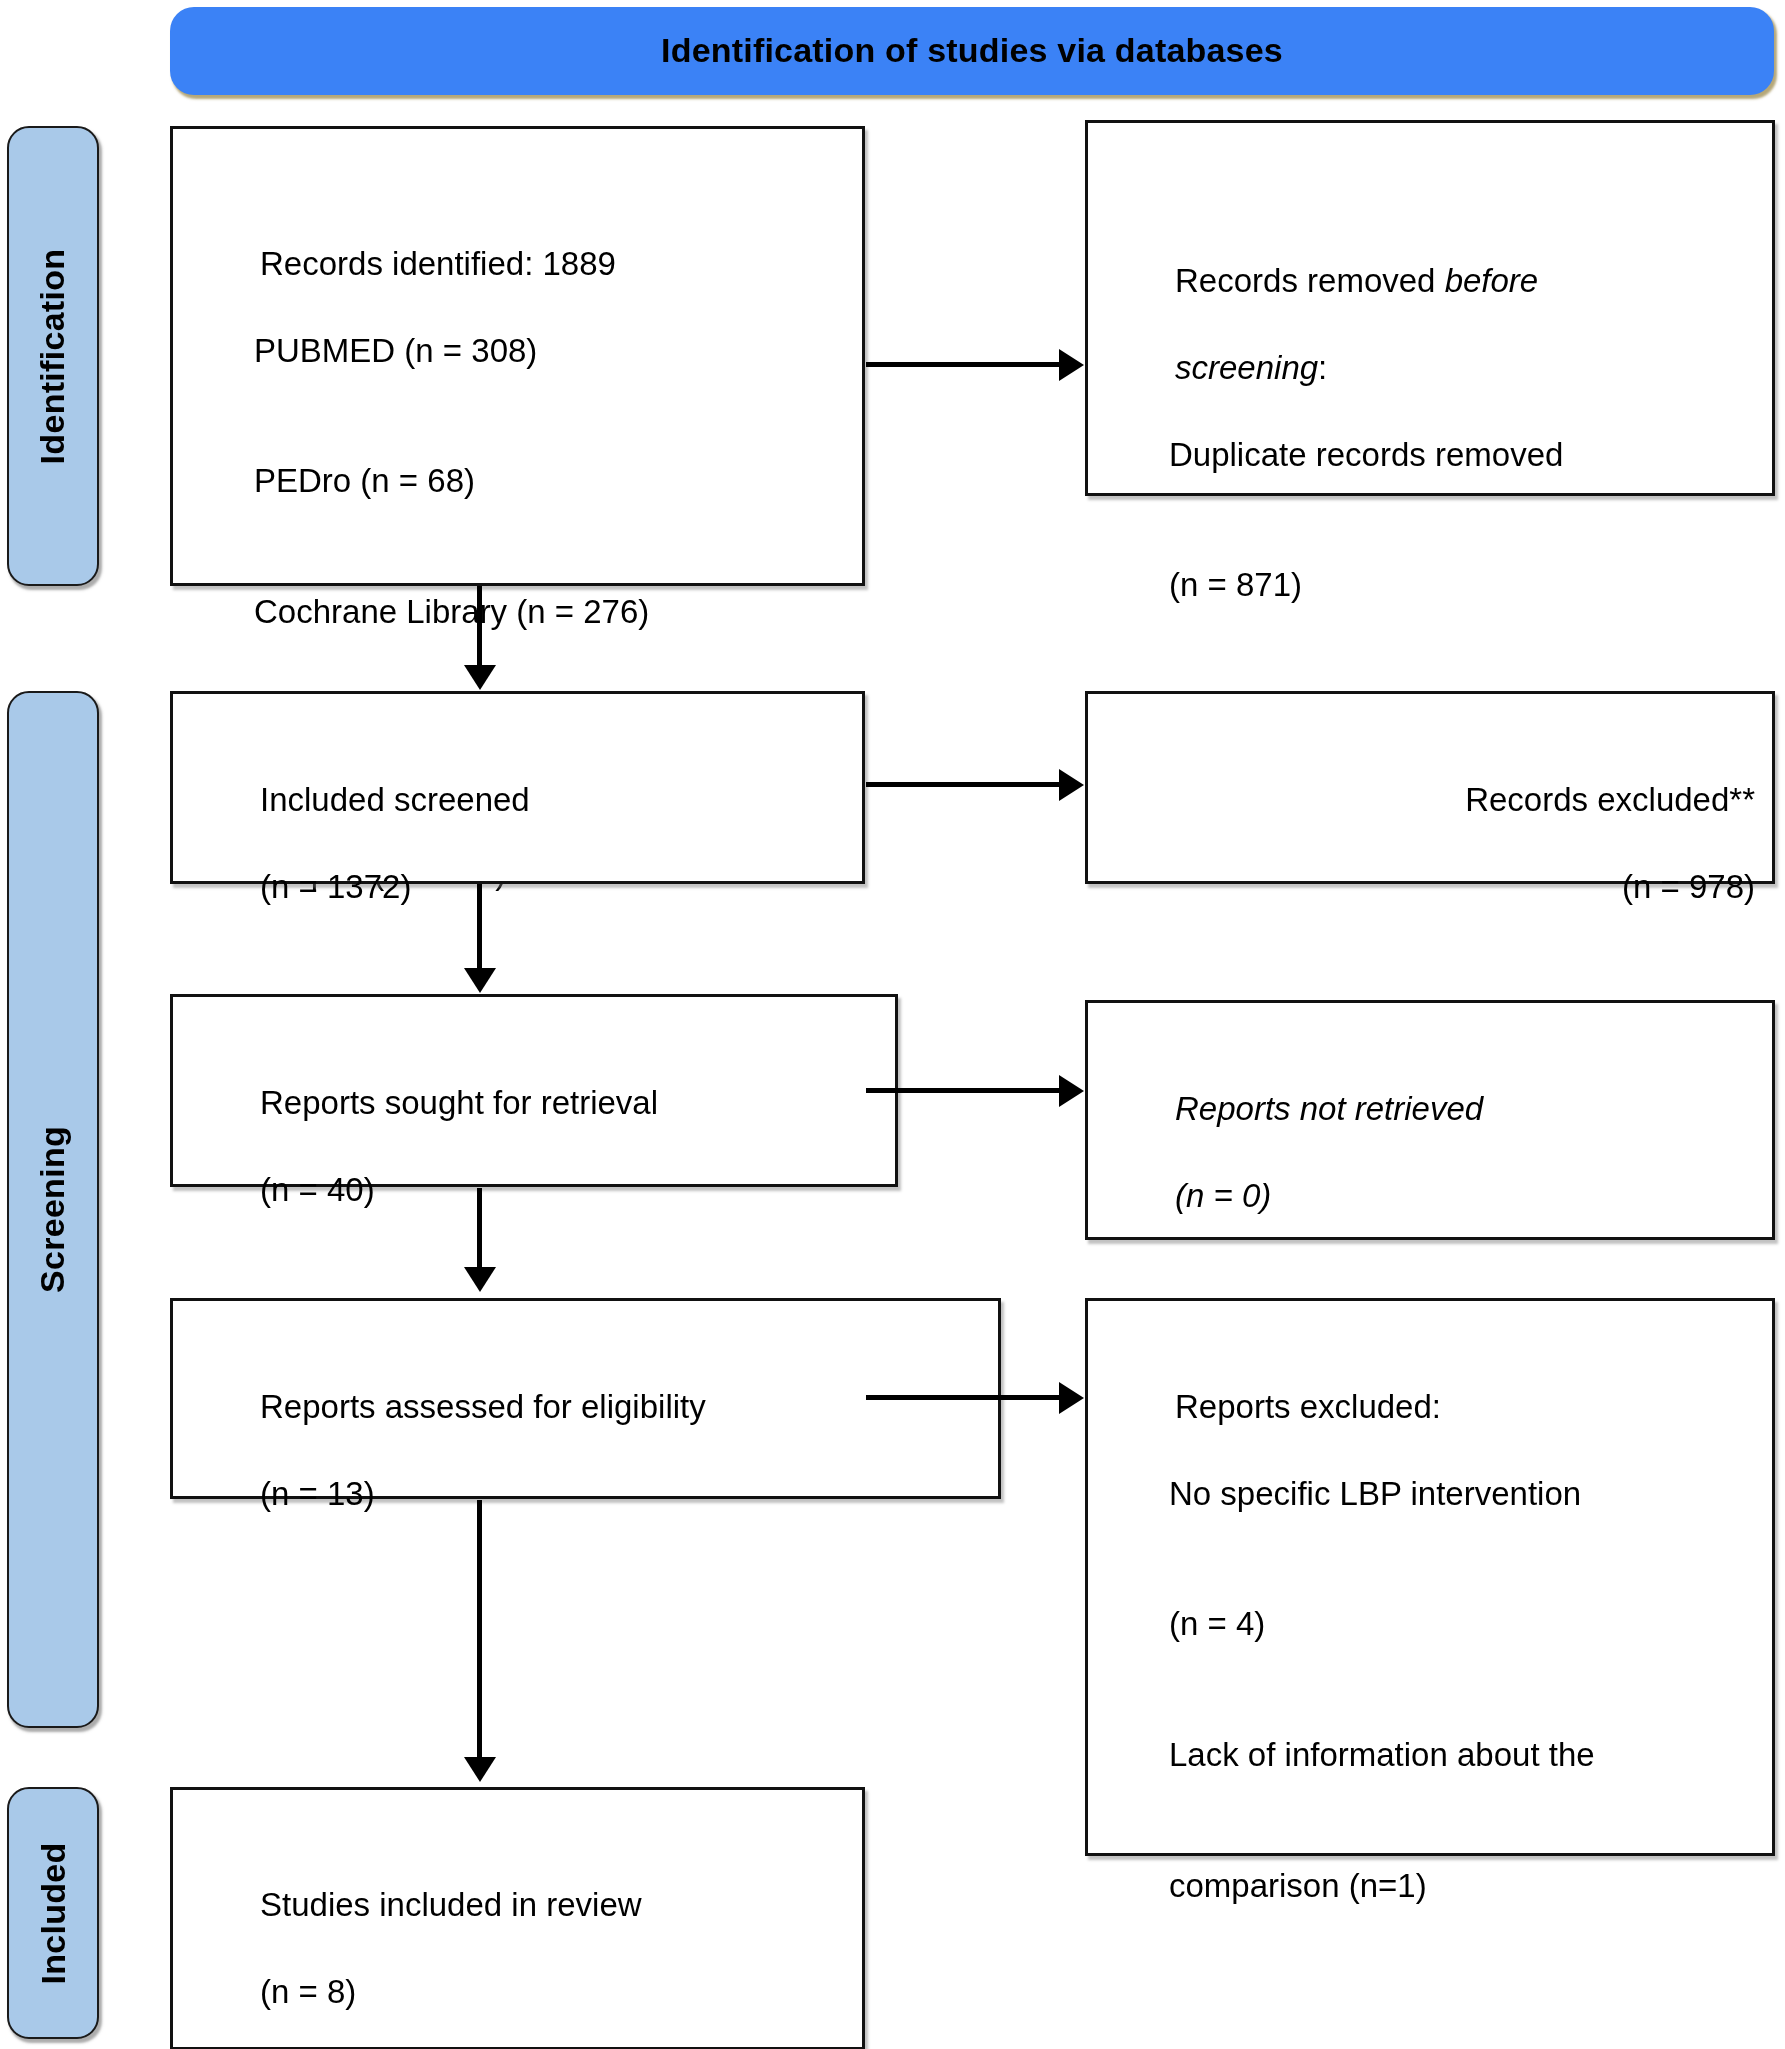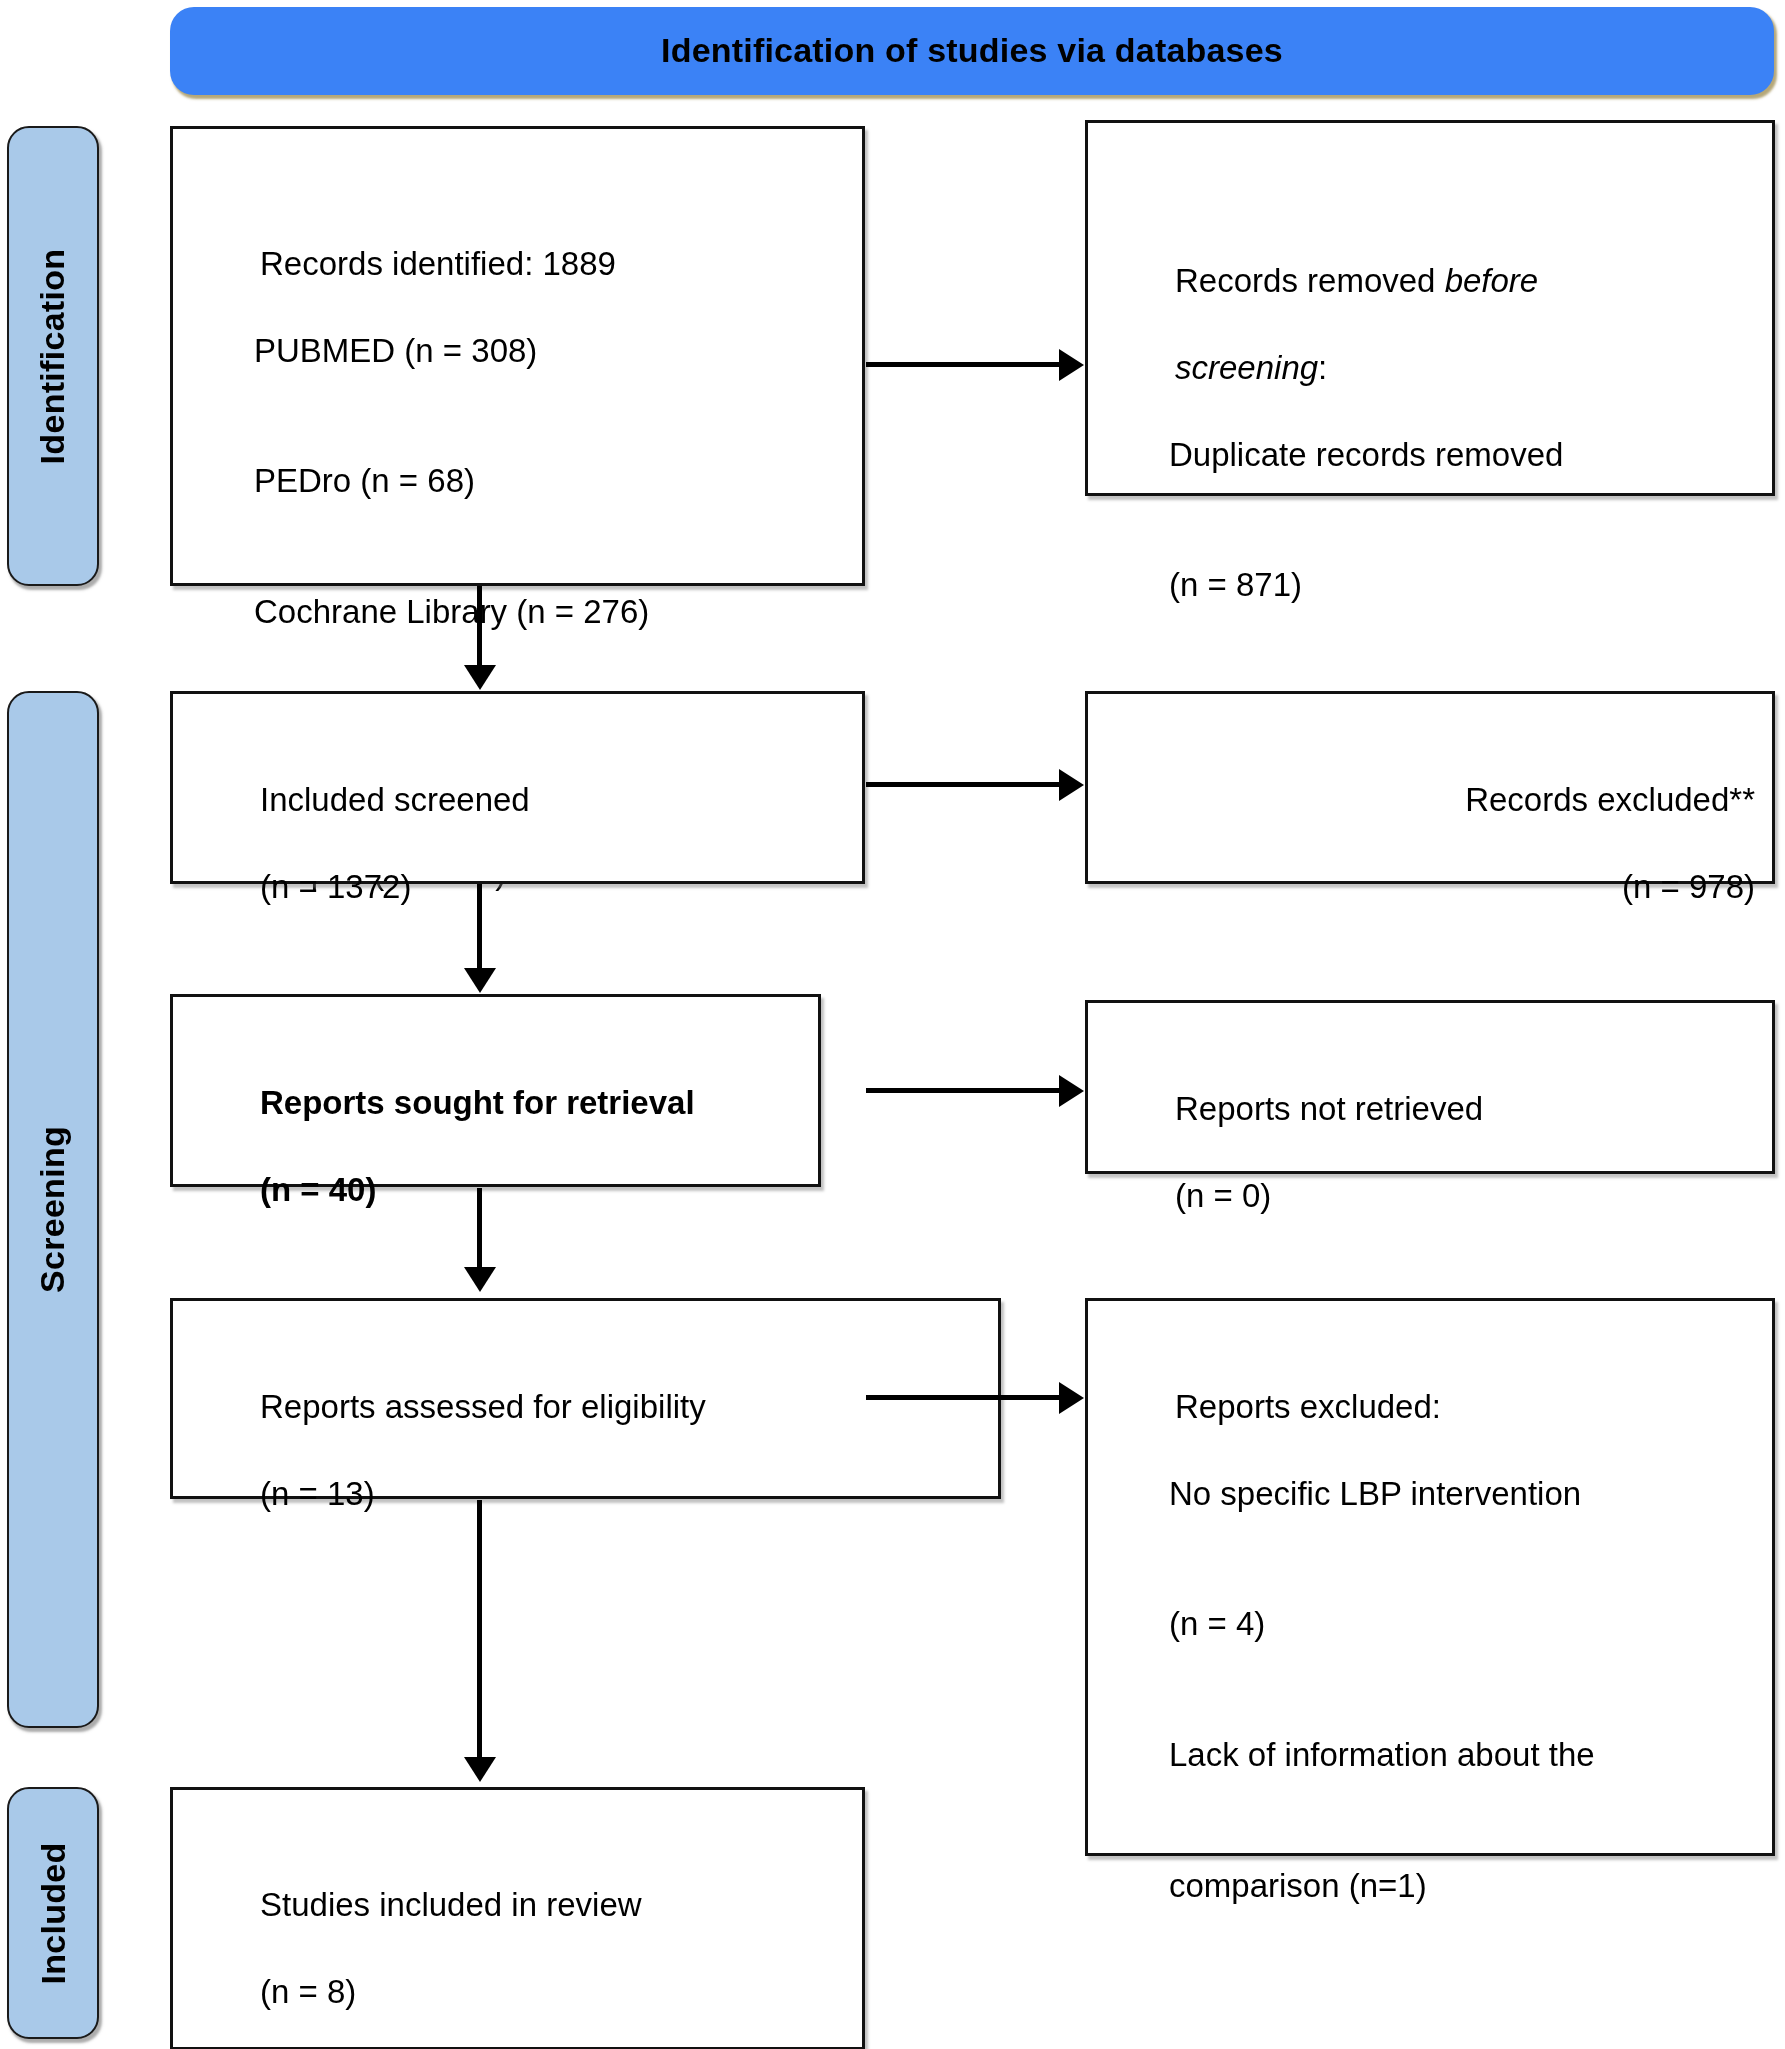--- a/index.html
+++ b/index.html
@@ -90,28 +90,28 @@
     display: block;
     padding-left: 49px;
   }
   .ital {
     font-style: italic;
   }
 
   
   #box-identified        { left: 170px;  top: 126px;  width: 695px;  height: 460px; }
   #box-screened          { left: 170px;  top: 691px;  width: 695px;  height: 193px; }
-  #box-sought            { left: 170px;  top: 994px; width: 651px;  height: 193px; font-weight: bold; }
+  #box-sought            { left: 170px;  top: 994px; width: 728px;  height: 193px; }
   #box-assessed          { left: 170px;  top: 1298px; width: 831px;  height: 201px; }
   #box-included          { left: 170px;  top: 1787px; width: 695px;  height: 263px; }
 
   
   #box-removed           { left: 1085px; top: 120px;  width: 690px;  height: 376px; }
   #box-excluded-records  { left: 1085px; top: 691px;  width: 690px;  height: 193px; }
-  #box-not-retrieved     { left: 1085px; top: 1000px; width: 690px;  height: 174px; }
+  #box-not-retrieved     { left: 1085px; top: 1000px; width: 690px;  height: 240px; font-style: italic; }
   #box-reports-excluded  { left: 1085px; top: 1298px; width: 690px;  height: 558px; }
 
   
   #box-identified       .box-text { top: 69px; }
   #box-screened         .box-text { top: 40px; }
   #box-sought           .box-text { top: 40px; }
   #box-assessed         .box-text { top: 40px; }
   #box-included         .box-text { top: 49px; }
   #box-removed          .box-text { top: 92px; }
   #box-excluded-records .box-text { top: 40px; text-align: right; }

